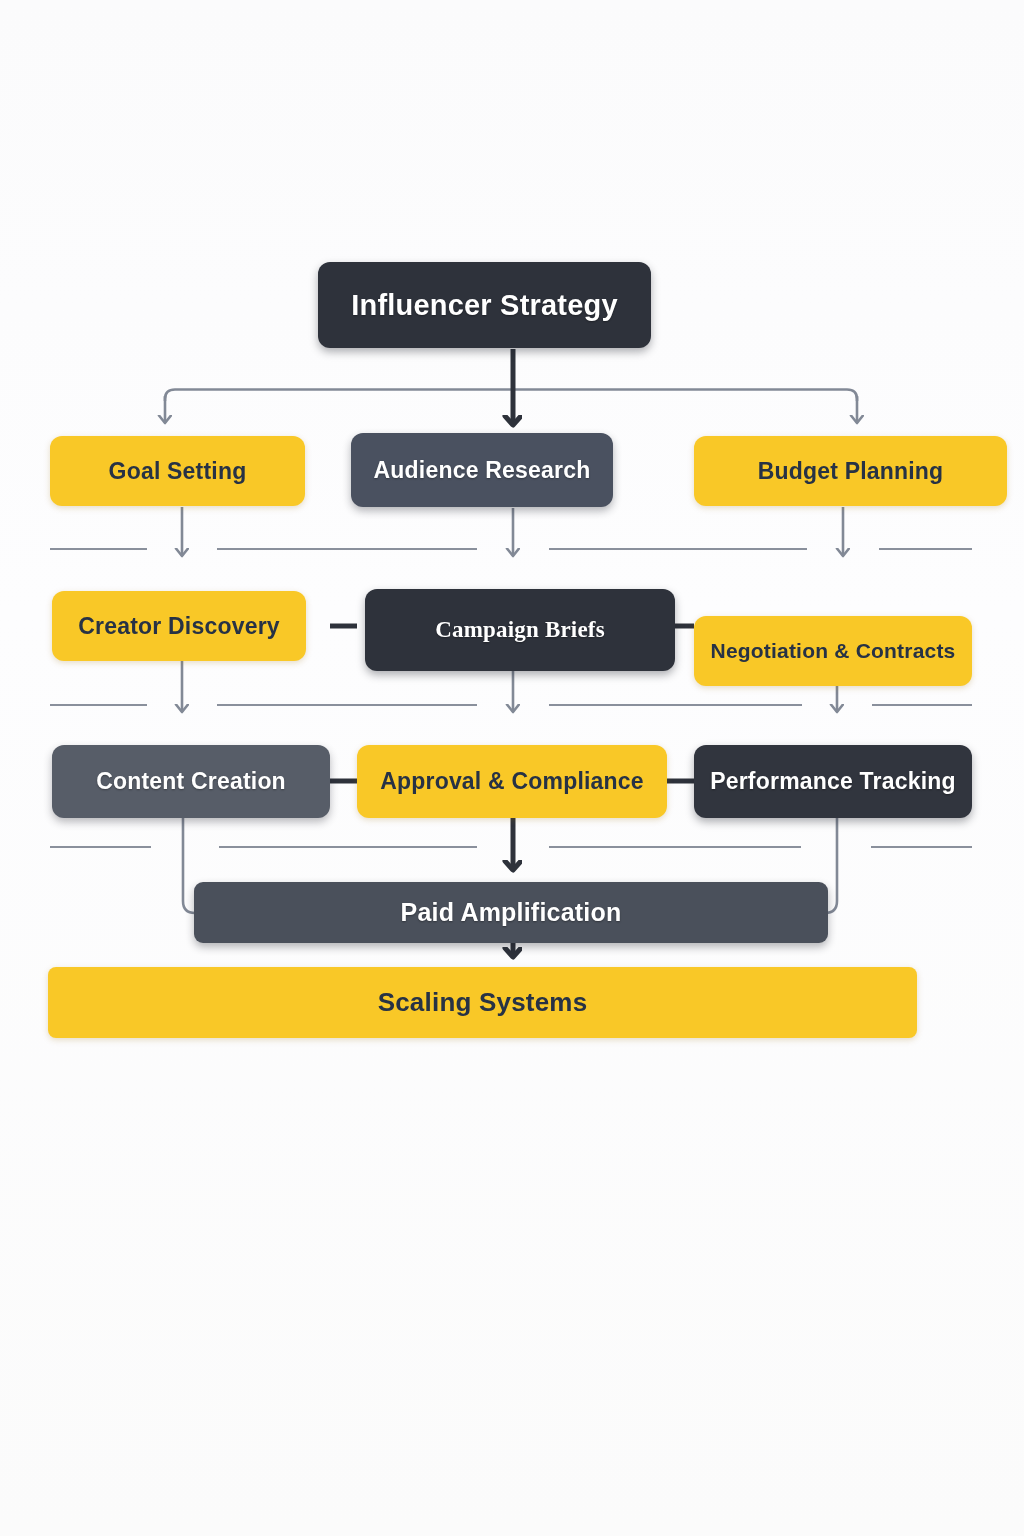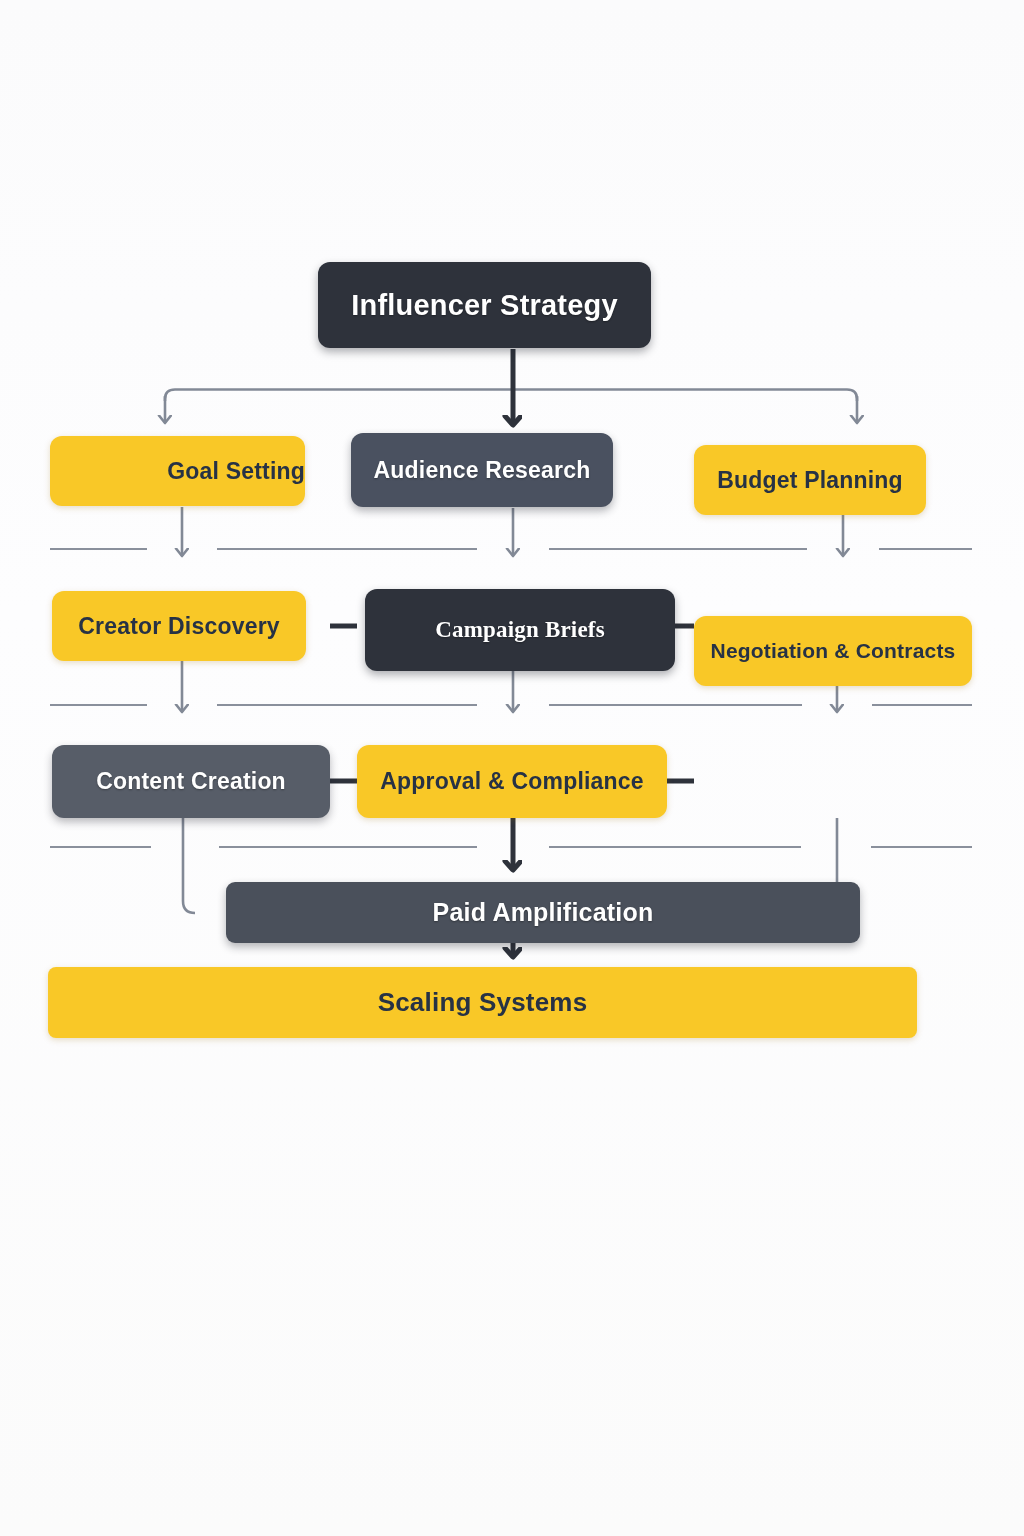--- a/index.html
+++ b/index.html
@@ -12,21 +12,21 @@
   .node{
     position:absolute;display:flex;align-items:center;justify-content:center;
     border-radius:12px;font-weight:bold;text-align:center;letter-spacing:.2px;
     line-height:1.05;
   }
   .v-yellow{background:#F9C827;color:#273245;box-shadow:0 2px 6px rgba(150,105,0,.22);}
   .v-dark{background:#2E323B;color:#ffffff;box-shadow:0 4px 9px rgba(25,28,36,.35);}
   .v-audience{background:#4A5160;color:#ffffff;box-shadow:0 4px 9px rgba(25,28,36,.32);}
   .v-content{background:#575D68;color:#ffffff;box-shadow:0 4px 9px rgba(25,28,36,.30);}
   .v-performance{background:#31353E;color:#ffffff;box-shadow:0 4px 9px rgba(25,28,36,.35);}
-  .v-paid{background:#4A505B;color:#ffffff;box-shadow:0 4px 9px rgba(25,28,36,.32);border-radius:9px;margin-left:32px;}
+  .v-paid{background:#4A505B;color:#ffffff;box-shadow:0 4px 9px rgba(25,28,36,.32);border-radius:9px;}
   .v-dark .label,.v-audience .label,.v-content .label,.v-performance .label,.v-paid .label{
     text-shadow:0 1px 2px rgba(0,0,0,.35);
   }
   .fs29{font-size:29px;} .fs26{font-size:26px;} .fs25{font-size:25px;}
   .fs23{font-size:23px;} .fs21{font-size:21px;margin-top:25px;}
   .r8{border-radius:8px;}
 </style>
 </head>
 <body>
 
@@ -68,29 +68,29 @@
     <path d="M513,818 L513,870" fill="none" stroke="#2E323B" stroke-width="5" marker-end="url(#mthick)"></path>
     <path d="M50,847 H151 M219,847 H477 M549,847 H801 M871,847 H972" fill="none" stroke="#8A909C" stroke-width="2.2"></path>
 
     <path d="M513,943 L513,957" fill="none" stroke="#2E323B" stroke-width="5" marker-end="url(#mthick)"></path>
   </svg>
 
   <div class="node v-dark fs29" style="left:318px;top:262px;width:333px;height:86px;">
     <span class="label">Influencer Strategy</span>
   </div>
 
-  <div class="node v-yellow fs23" style="left:50px;top:436px;width:255px;height:70px;justify-content:flex-end;">
+  <div class="node v-yellow fs23" style="left:50px;top:436px;width:255px;height:70px;">
     <span class="label">Goal Setting</span>
   </div>
 
   <div class="node v-audience fs23" style="left:351px;top:433px;width:262px;height:74px;">
     <span class="label">Audience Research</span>
   </div>
 
-  <div class="node v-yellow fs23" style="left:694px;top:445px;width:232px;height:70px;">
+  <div class="node v-yellow fs23" style="left:694px;top:436px;width:313px;height:70px;">
     <span class="label">Budget Planning</span>
   </div>
 
   <div class="node v-yellow fs23" style="left:52px;top:591px;width:254px;height:70px;">
     <span class="label">Creator Discovery</span>
   </div>
 
   <div class="node v-dark fs23" style="left:365px;top:589px;width:310px;height:82px;font-family:Liberation Serif, serif;">
     <span class="label">Campaign Briefs</span>
   </div>
@@ -100,20 +100,23 @@
   </div>
 
   <div class="node v-content fs23" style="left:52px;top:745px;width:278px;height:73px;justify-content:center;">
     <span class="label">Content Creation</span>
   </div>
 
   <div class="node v-yellow fs23" style="left:357px;top:745px;width:310px;height:73px;">
     <span class="label">Approval &amp; Compliance</span>
   </div>
 
+  <div class="node v-performance fs23" style="left:694px;top:745px;width:278px;height:73px;">
+    <span class="label">Performance Tracking</span>
+  </div>
 
   <div class="node v-paid fs25" style="left:194px;top:882px;width:634px;height:61px;">
     <span class="label">Paid Amplification</span>
   </div>
 
   <div class="node v-yellow fs26 r8" style="left:48px;top:967px;width:869px;height:71px;">
     <span class="label">Scaling Systems</span>
   </div>
 
 </div>

